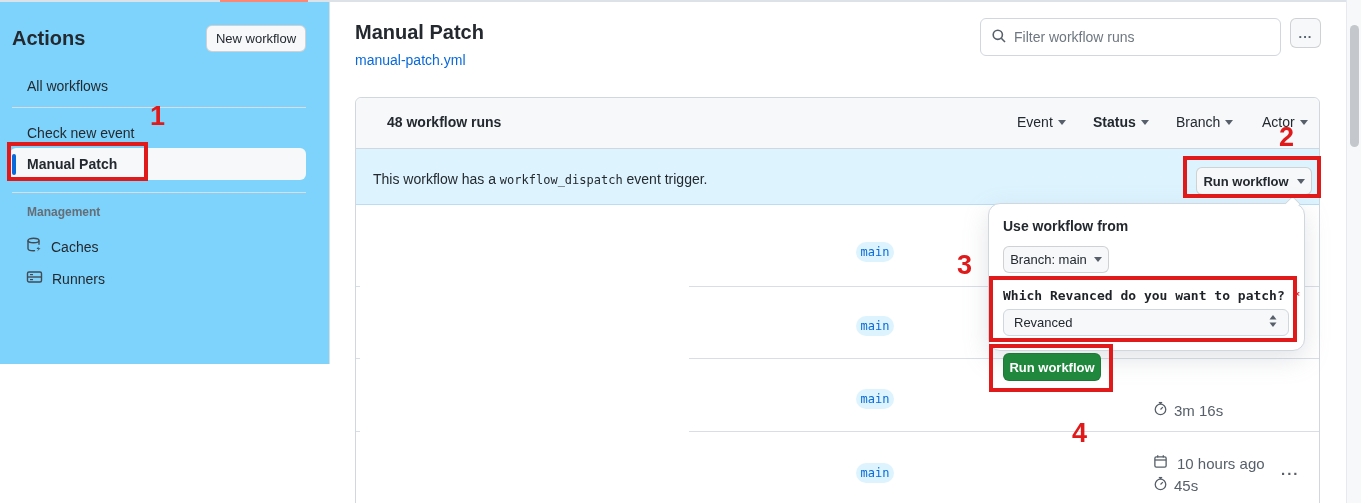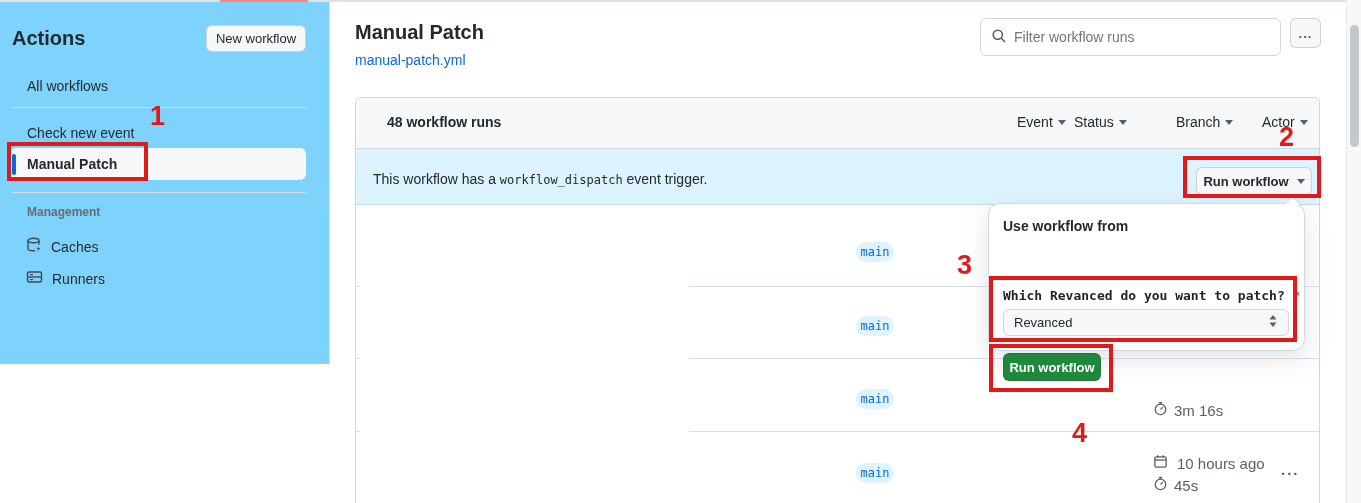--- a/index.html
+++ b/index.html
@@ -172,21 +172,21 @@
 </div>
 <button class="abs btn more-btn">...</button>
 
 <section class="abs runs-panel">
   <header class="abs runs-header">
     <span class="runs-count">48 workflow runs</span>
     <span class="filter-dd" style="left:661px;">
         <span>Event</span>
         <i class="caret-down"></i>
       </span>
-    <span class="filter-dd" style="left:718px;">
+    <span class="filter-dd" style="left:737px;font-weight:bold;">
         <span>Status</span>
         <i class="caret-down"></i>
       </span>
     <span class="filter-dd" style="left:820px;">
         <span>Branch</span>
         <i class="caret-down"></i>
       </span>
     <span class="filter-dd" style="left:906px;">
         <span>Actor</span>
         <i class="caret-down"></i>
@@ -250,20 +250,24 @@
       </svg>
     </span>
     <span>45s</span>
   </div>
   <div class="kebab" style="top:363px;">...</div>
 </section>
 
 <div class="abs popover-caret"></div>
 <div class="abs popover">
   <div class="popover-heading">Use workflow from</div>
+  <button class="btn branch-btn">
+    <span>Branch: main</span>
+    <i class="caret-down"></i>
+  </button>
   <div class="input-label">
     <span>Which Revanced do you want to patch?</span> <span class="required">*</span>
   </div>
   <div class="select-input">
     <span>Revanced</span>
     <span>
       <svg width="10" height="14" viewBox="0 0 10 14">
         <path d="M5 1 L8.5 5.4 H1.5 Z" fill="#57606a"></path>
         <path d="M5 13 L1.5 8.6 H8.5 Z" fill="#57606a"></path>
       </svg>

